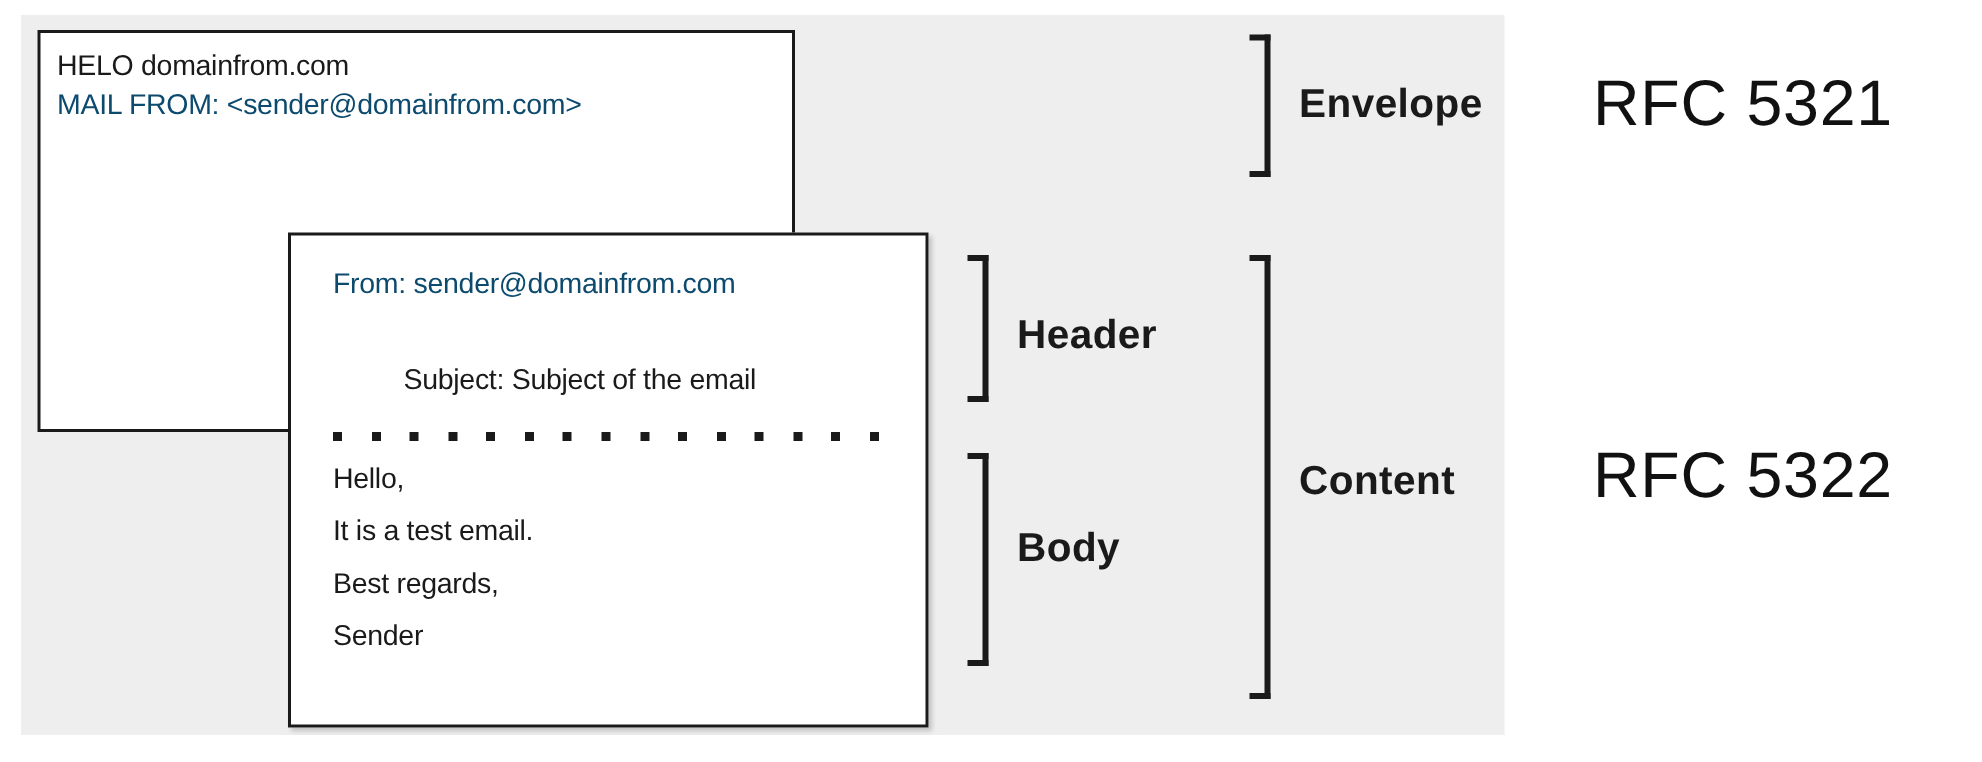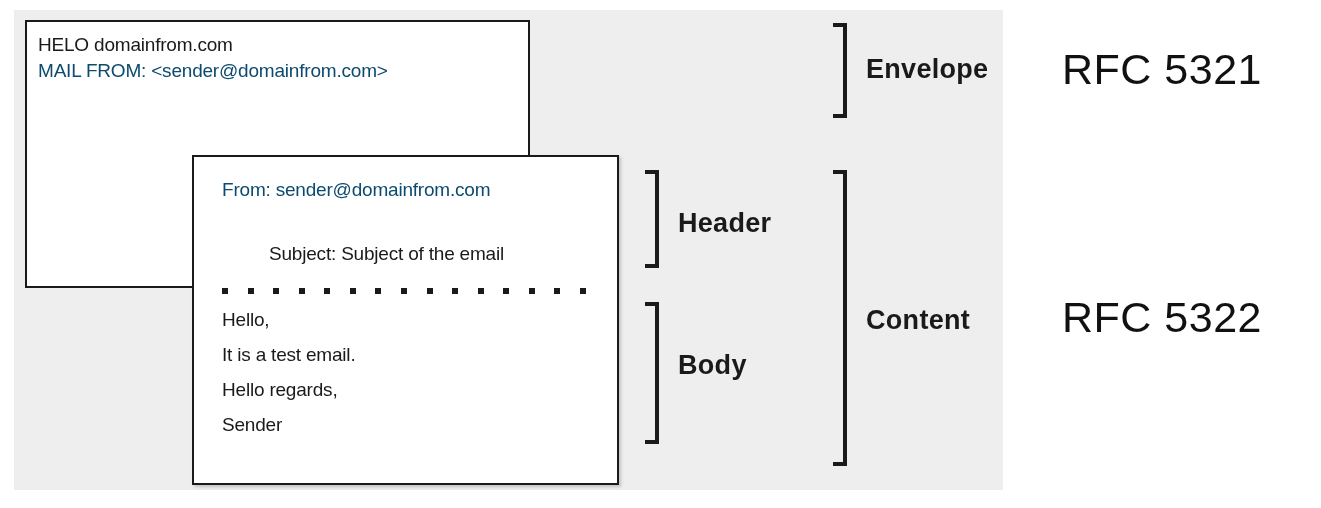--- a/index.html
+++ b/index.html
@@ -162,21 +162,21 @@
       <span class="dot"></span>
       <span class="dot"></span>
       <span class="dot"></span>
       <span class="dot"></span>
       <span class="dot"></span>
       <span class="dot"></span>
     </div>
 
   <div class="line c-black msg-b1">Hello,</div>
   <div class="line c-black msg-b2">It is a test email.</div>
-  <div class="line c-black msg-b3">Hello regards,</div>
+  <div class="line c-black msg-b3">Best regards,</div>
   <div class="line c-black msg-b4">Sender</div>
 
   <div class="bracket br-envelope"></div>
   <div class="bracket br-content"></div>
   <div class="bracket br-header"></div>
   <div class="bracket br-body"></div>
 
   <div class="br-label lb-envelope">Envelope</div>
   <div class="br-label lb-header">Header</div>
   <div class="br-label lb-body">Body</div>

